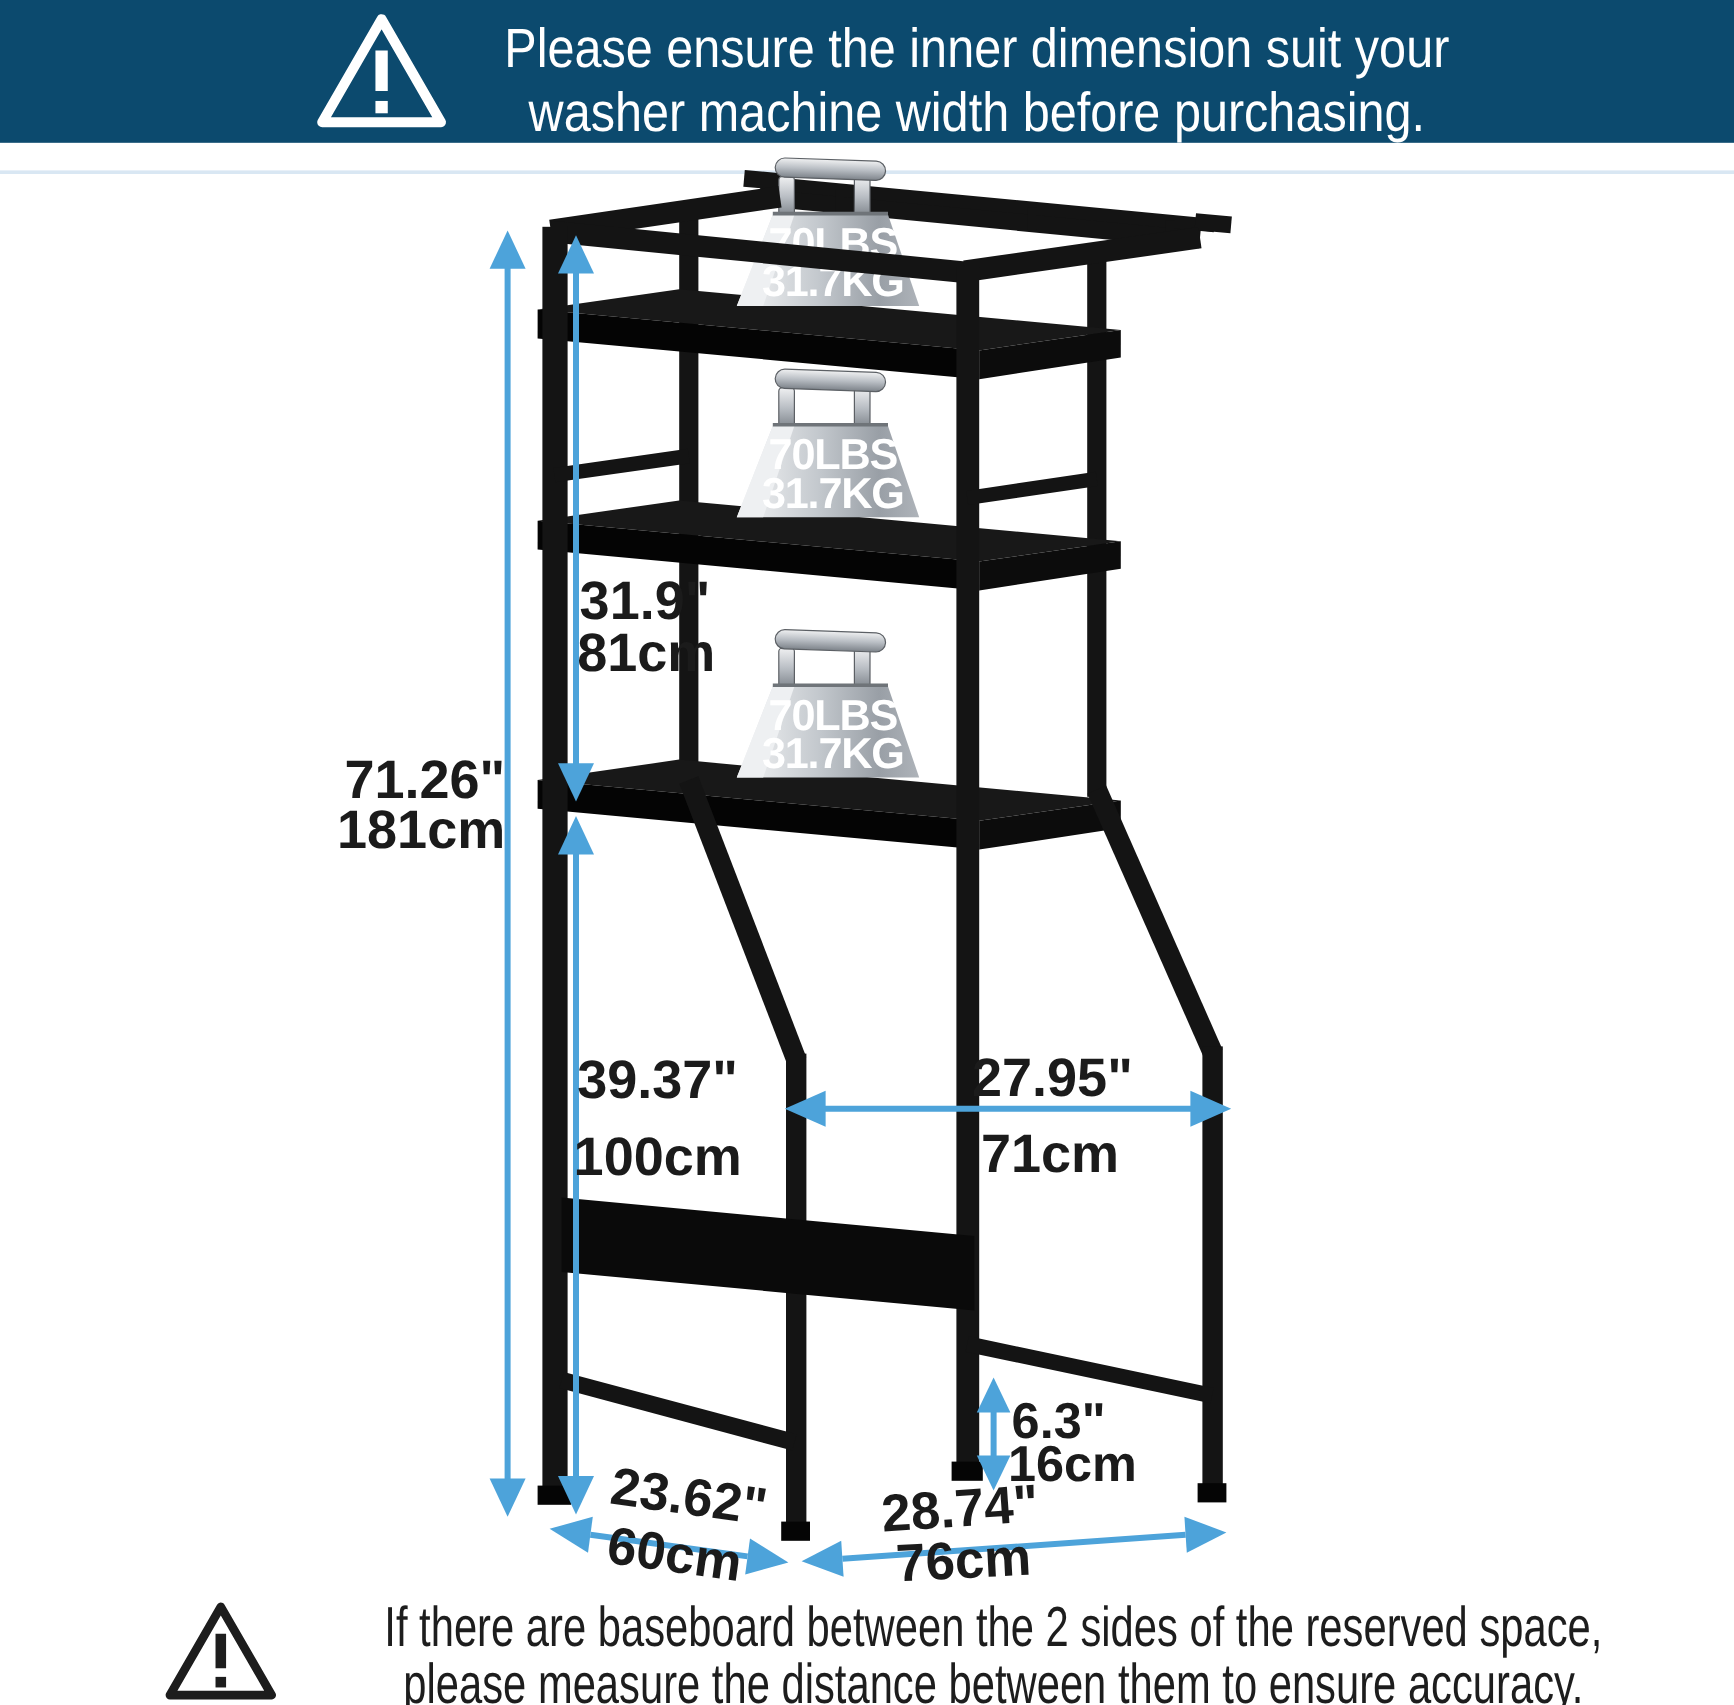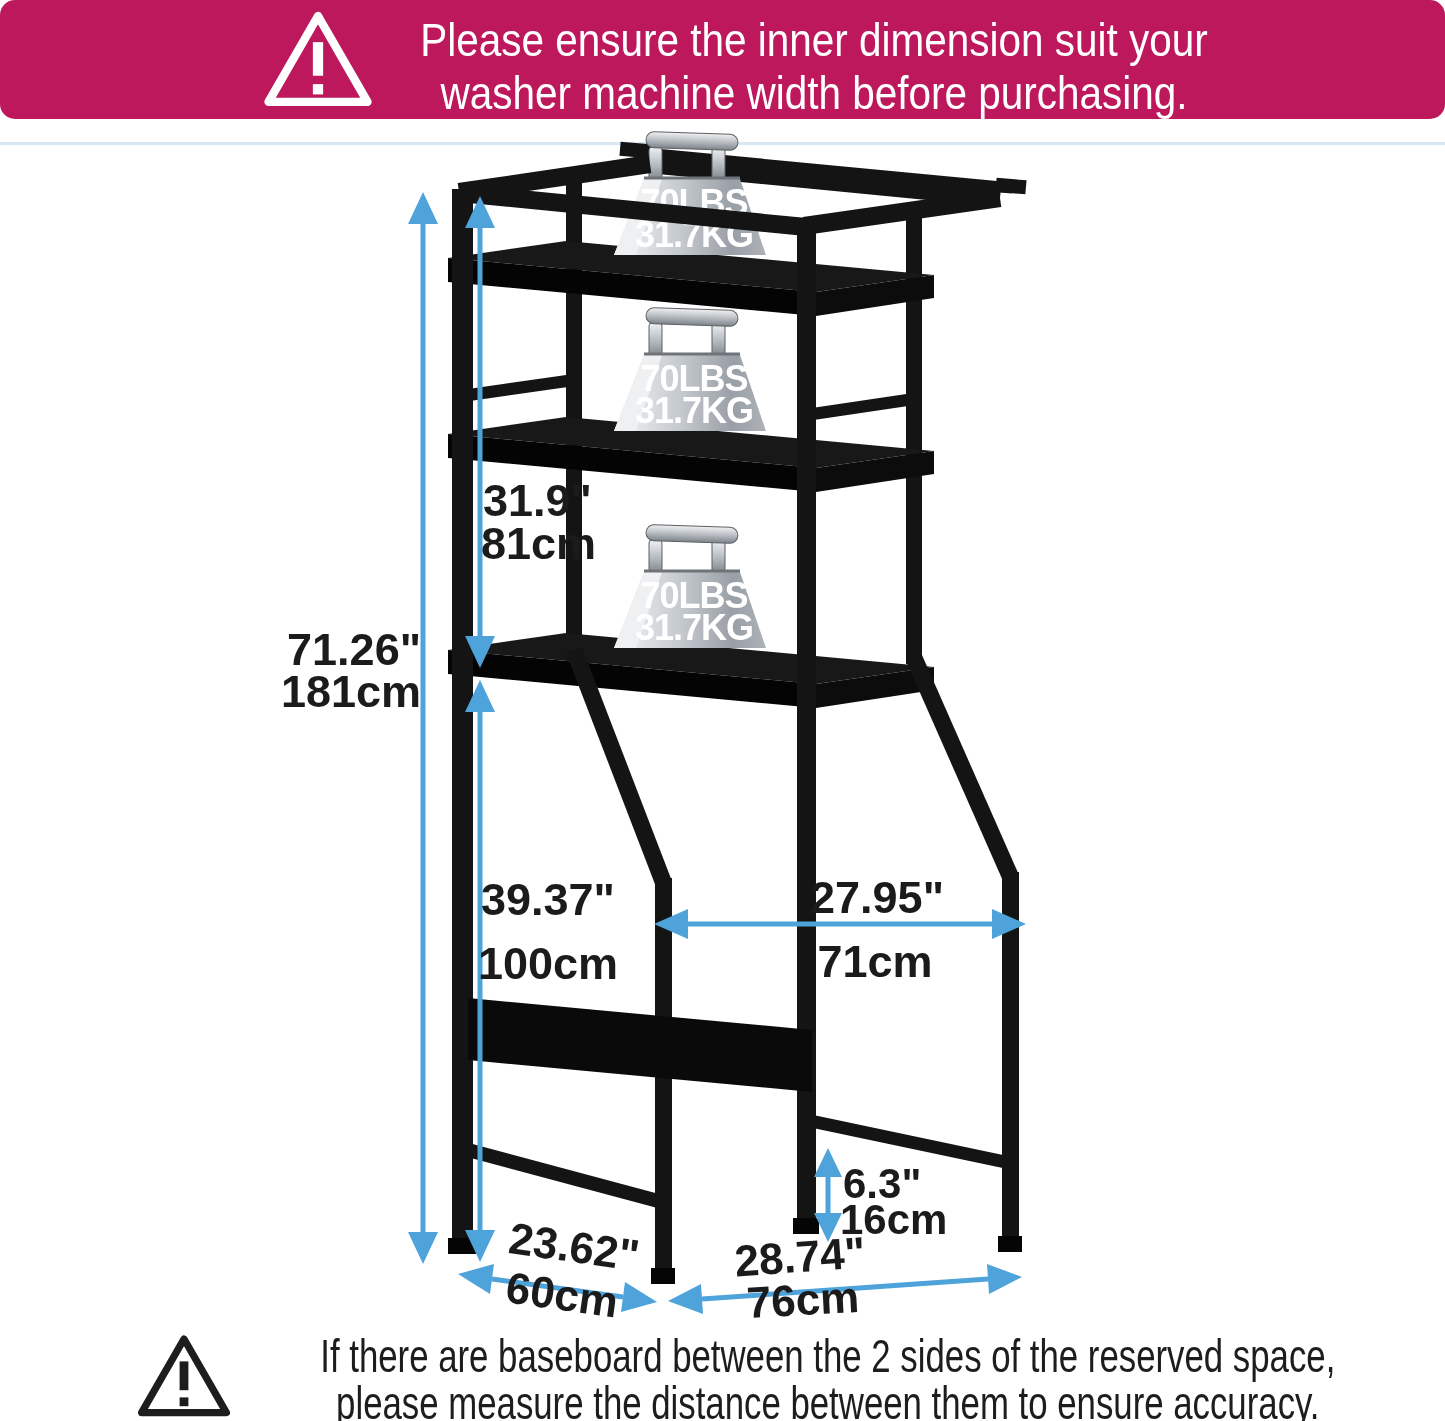--- a/index.html
+++ b/index.html
@@ -1,18 +1,18 @@
 <!DOCTYPE html>
 <html><head>
 <meta charset="utf-8">
 <style>
   html,body{margin:0;padding:0;background:#ffffff;}
   .canvas{position:relative;width:1445px;height:1421px;background:#ffffff;overflow:hidden;
           font-family:"Liberation Sans",sans-serif;}
-  .banner{position:absolute;left:0;top:0;width:1445px;height:119px;background:#be185d;border-radius:15px;}
+  .banner{position:absolute;left:0;top:0;width:1445px;height:119px;background:#0c4a6e;}
   .banner-edge{position:absolute;left:0;top:142px;width:1445px;height:3px;background:#d9e7f3;}
   .banner-icon{position:absolute;left:262px;top:6px;width:112px;height:104px;}
   .banner-text{position:absolute;left:374px;top:14px;width:1000px;
                transform:scaleX(0.88);transform-origin:0 0;
                color:#ffffff;font-size:46px;line-height:53px;text-align:center;font-weight:400;}
   .footer-icon{position:absolute;left:136px;top:1330px;width:96px;height:90px;}
   .footer-text{position:absolute;left:258px;top:1332px;width:1540px;
                transform:scaleX(0.74);transform-origin:0 0;
                color:#1d1d1d;font-size:47px;line-height:47px;text-align:center;font-weight:400;}
   .fig{position:absolute;left:0;top:0;width:1445px;height:1421px;}

